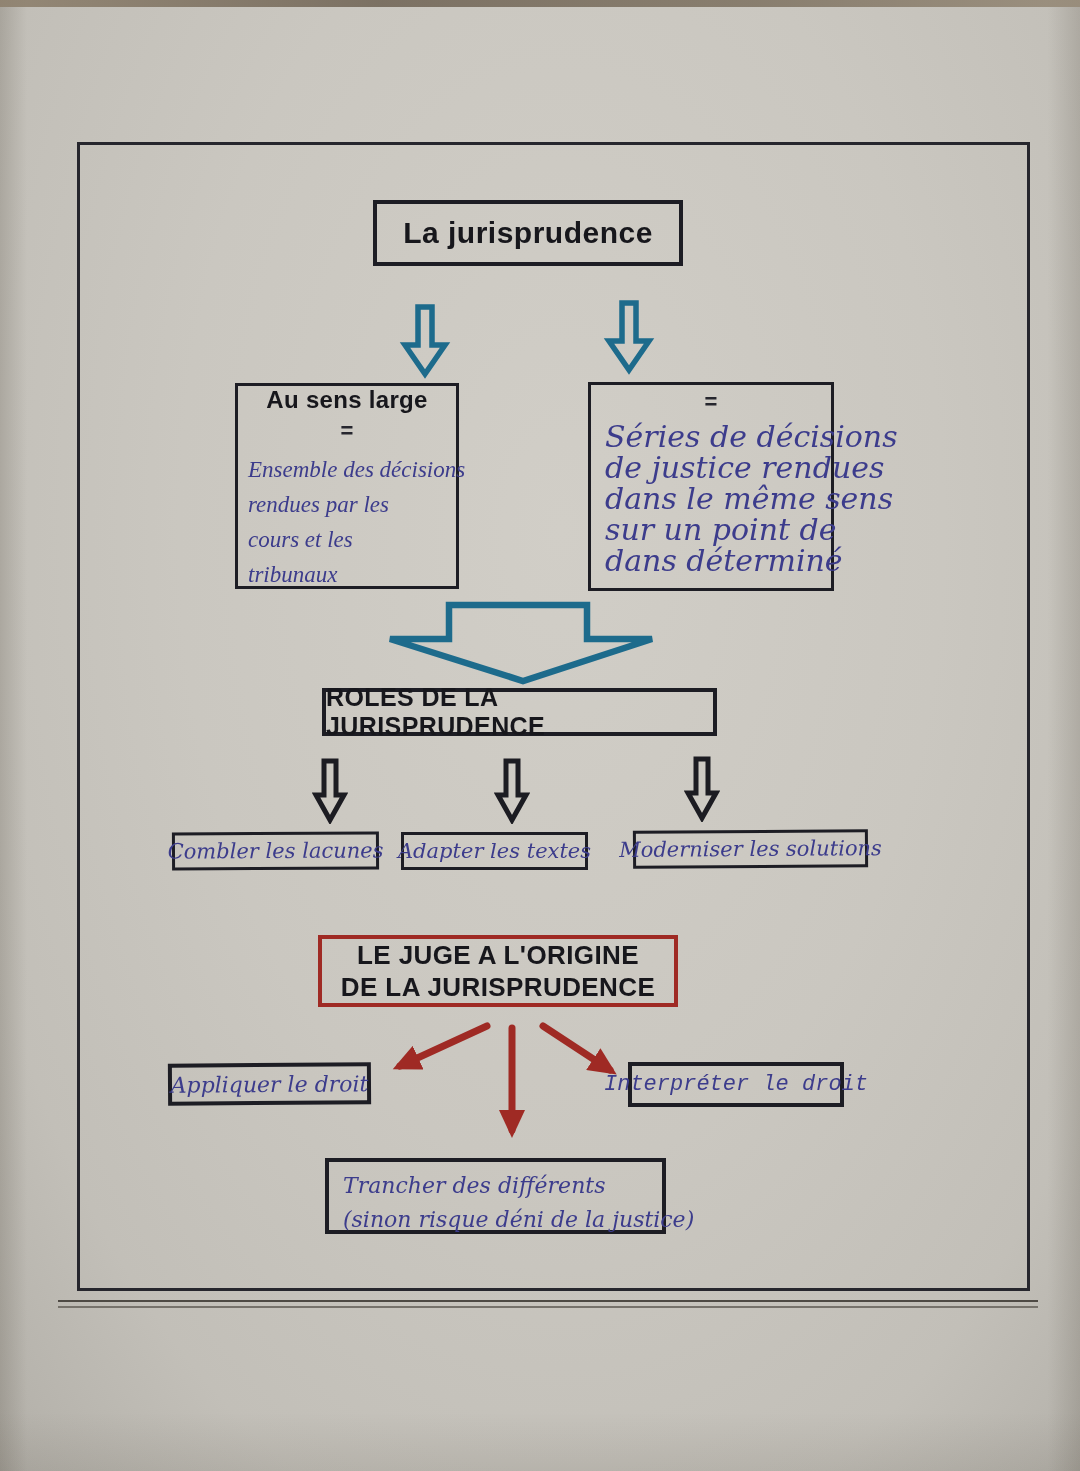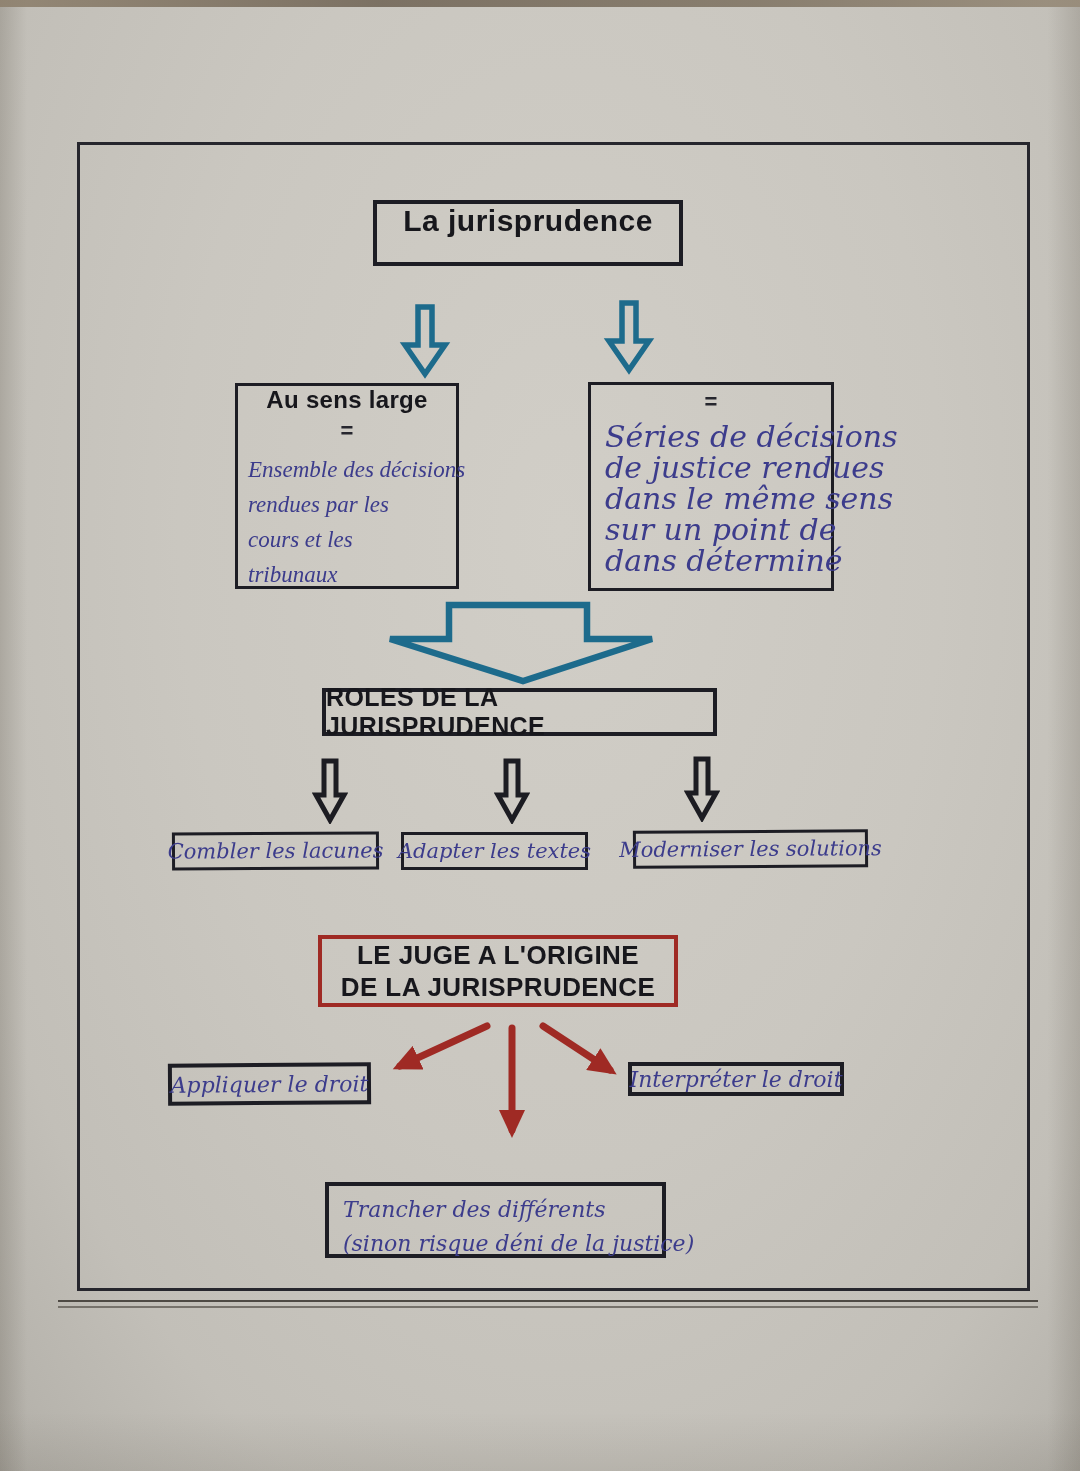--- a/index.html
+++ b/index.html
@@ -17,21 +17,21 @@
   .frame{position:absolute;left:77px;top:142px;width:947px;height:1143px;
     border:3px solid #26262d;}
   .bottom-rule{position:absolute;left:58px;top:1300px;width:980px;height:4px;
     border-top:2px solid #4e4a44;border-bottom:2px solid #76726b;}
 
   .box{position:absolute;border:3px solid #1d1d24;box-sizing:border-box;}
   .printed{color:#17171c;font-weight:bold;}
   .hand{font-family:"DejaVu Serif", serif;font-style:italic;color:var(--ink);}
 
   .title-box{left:373px;top:200px;width:310px;height:66px;border-width:4px;
-    display:flex;justify-content:center;font-size:30px;letter-spacing:.5px;}
+    display:flex;align-items:center;justify-content:center;font-size:30px;letter-spacing:.5px;}
 
   .sens-box .head{font-size:24px;text-align:center;letter-spacing:.3px;}
   .sens-box .eq{font-size:22px;font-weight:bold;text-align:center;color:#26262e;margin-top:4px;}
   .sens-large{left:235px;top:383px;width:224px;height:206px;}
   .sens-large .lines{margin:8px 15px 0 10px;font-size:23px;line-height:35px;white-space:nowrap;font-family:Liberation Serif, serif;}
   .sens-strict{left:588px;top:382px;width:246px;height:209px;}
   .sens-strict .lines{margin:6px 0 0 14px;font-size:30px;line-height:31px;white-space:nowrap;}
 
   .roles-box{left:322px;top:688px;width:395px;height:48px;border-width:4px;
     display:flex;align-items:center;justify-content:center;font-size:25px;letter-spacing:.4px;}
@@ -42,23 +42,23 @@
   .role-2{left:401px;top:832px;width:187px;}
   .role-3{left:633px;top:830px;width:235px;transform:rotate(-.4deg);}
 
   .judge-box{left:318px;top:935px;width:360px;height:72px;border:4px solid var(--red);
     display:flex;flex-direction:column;align-items:center;justify-content:center;
     font-size:26px;line-height:32px;letter-spacing:.4px;text-align:center;}
 
   .outcome{border-width:4px;display:flex;align-items:center;justify-content:center;
     font-size:22px;white-space:nowrap;}
   .outcome-left{left:168px;top:1063px;width:203px;height:42px;transform:rotate(-.4deg);}
-  .outcome-right{left:628px;top:1062px;width:216px;height:34px;}
+  .outcome-right{left:628px;top:1062px;width:216px;height:45px;font-family:Liberation Mono, monospace;}
   .settle-box{left:325px;top:1158px;width:341px;height:76px;border-width:4px;
-    padding:7px 0 0 14px;font-size:22px;line-height:34px;white-space:nowrap;margin-top:24px;}
+    padding:7px 0 0 14px;font-size:22px;line-height:34px;white-space:nowrap;}
 
   .arrow-svg{position:absolute;}
   .hollow-teal{stroke:var(--teal);fill:none;stroke-width:5.5;stroke-linejoin:miter;}
   .hollow-black{stroke:#1c1c22;fill:none;stroke-width:5;stroke-linejoin:miter;}
   .red-line{stroke:var(--red);stroke-width:7;stroke-linecap:round;}
 </style>
 </head>
 <body>
 
 <div class="page">

